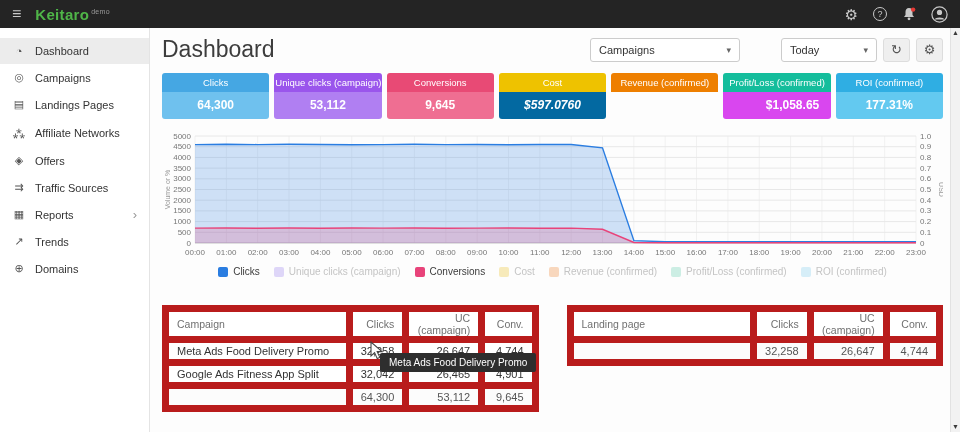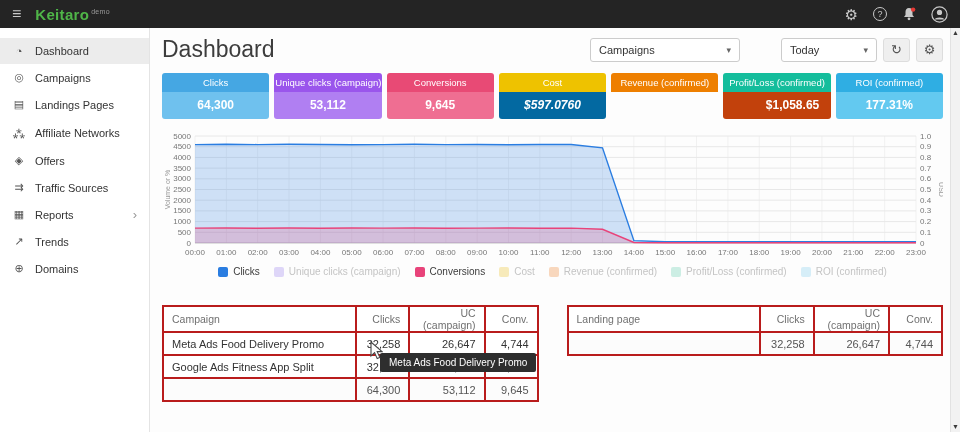--- a/index.html
+++ b/index.html
@@ -51,21 +51,21 @@
 
   
   .chart-wrap { margin-top: 12px; }
   .legend { display: flex; justify-content: center; align-items: center; gap: 14px; margin-top: 3px; font-size: 10px; }
   .legend-item { display: flex; align-items: center; gap: 5px; cursor: pointer; }
   .legend-swatch { width: 10px; height: 10px; border-radius: 2px; flex: none; }
 
   
   .tables { display: flex; gap: 28px; margin-top: 28px; }
   .tbl { border-collapse: collapse; background: #fff; font-size: 11px; color: #333; }
-  .tbl th, .tbl td { border: 2px solid #b91c1c; padding: 0 8px; height: 23px; }
+  .tbl th, .tbl td { border: 7px solid #b91c1c; padding: 0 8px; height: 23px; }
   .tbl th { color: #707070; font-weight: 400; font-size: 10.5px; text-align: right; }
   .tbl th.name-col { text-align: left; }
   .name-col { width: 212px; text-align: left; }
   .m-col { width: 54px; text-align: right; }
   .uc-col { width: 76px; }
   .tbl tfoot td { color: #555; background: #fcfcfc; }
 
   
   .tooltip { position: absolute; left: 380px; top: 353px; background: #2e2e2e; color: #fff; font-size: 10px;
              padding: 4px 9px; border-radius: 2px; z-index: 40; white-space: nowrap; }
@@ -175,21 +175,21 @@
         </div>
         <div class="card">
           <div class="card-head" style="background: rgb(238, 194, 0);">Cost</div>
           <div class="card-body" style="background: #0369a1; font-style: italic;">$597.0760</div>
         </div>
         <div class="card">
           <div class="card-head" style="background: rgb(238, 127, 0);">Revenue (confirmed)</div>
         </div>
         <div class="card">
           <div class="card-head" style="background: rgb(20, 189, 156);">Profit/Loss (confirmed)</div>
-          <div class="card-body" style="background: #c2410c; padding-left: 32px;">$1,058.65</div>
+          <div class="card-body" style="background: #d946ef; padding-left: 32px;">$1,058.65</div>
         </div>
         <div class="card">
           <div class="card-head" style="background: rgb(47, 174, 227);">ROI (confirmed)</div>
           <div class="card-body" style="background: rgb(99, 201, 240);">177.31%</div>
         </div>
       </div>
 
     <div class="chart-wrap" id="chart-wrap"><svg width="781" height="128" viewBox="0 0 781 128">
           <line x1="33" y1="5" x2="33" y2="112" stroke="#f1f1f1" stroke-width="1"></line>
           <text x="33" y="124" text-anchor="middle" font-size="8" fill="#777">00:00</text>

